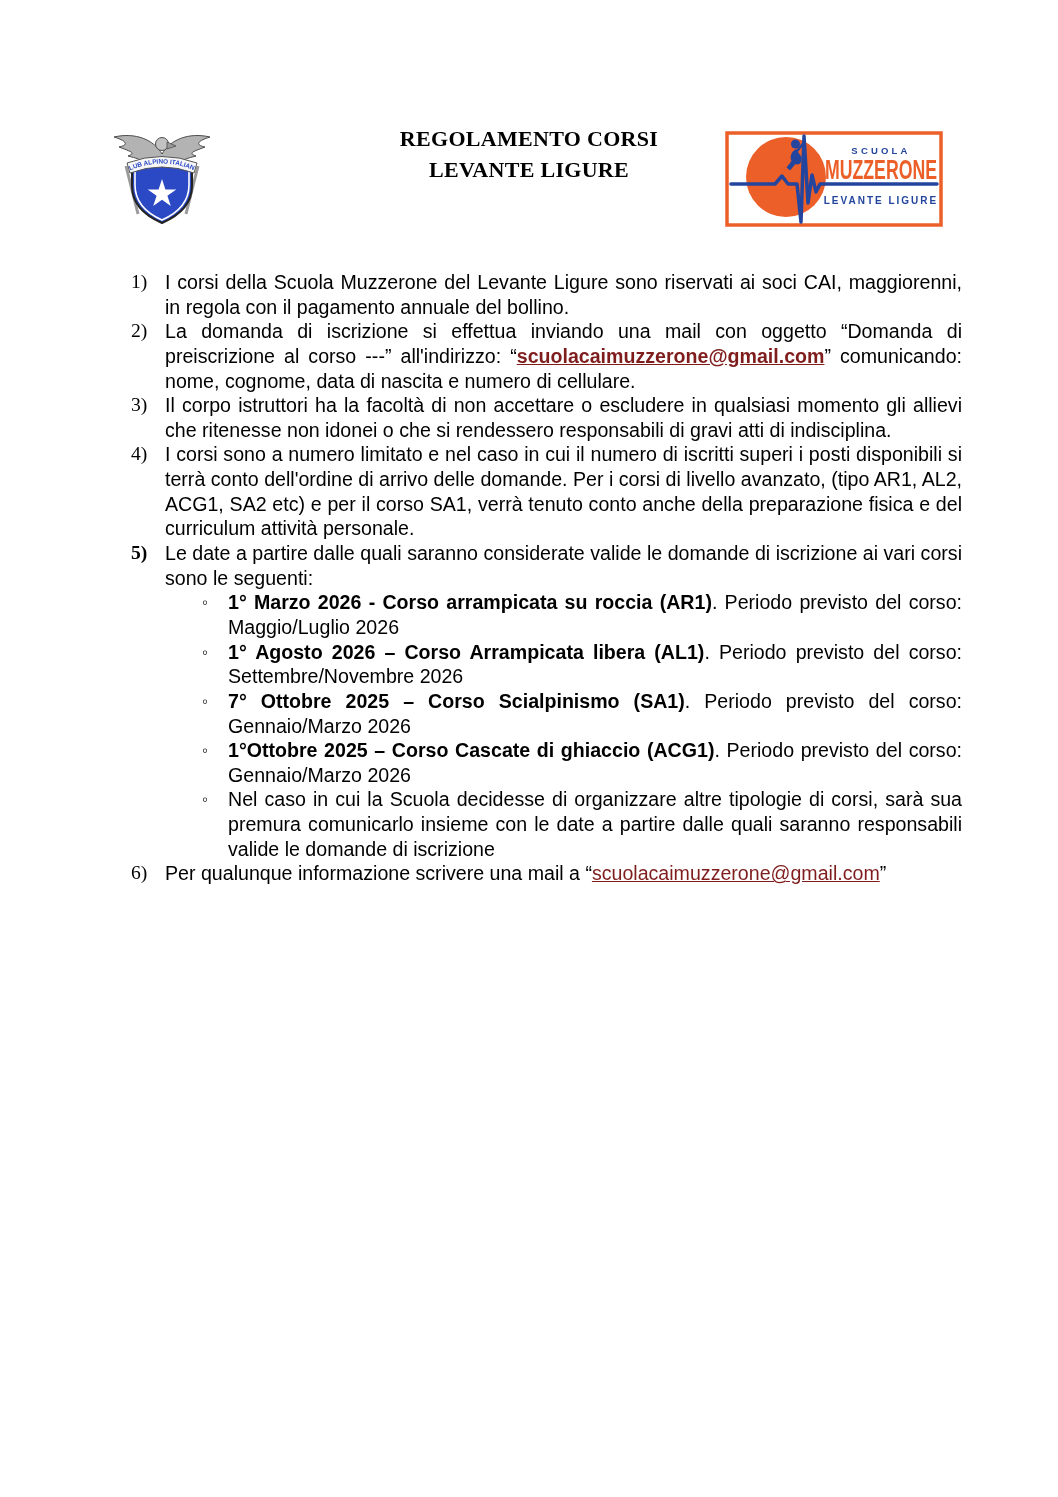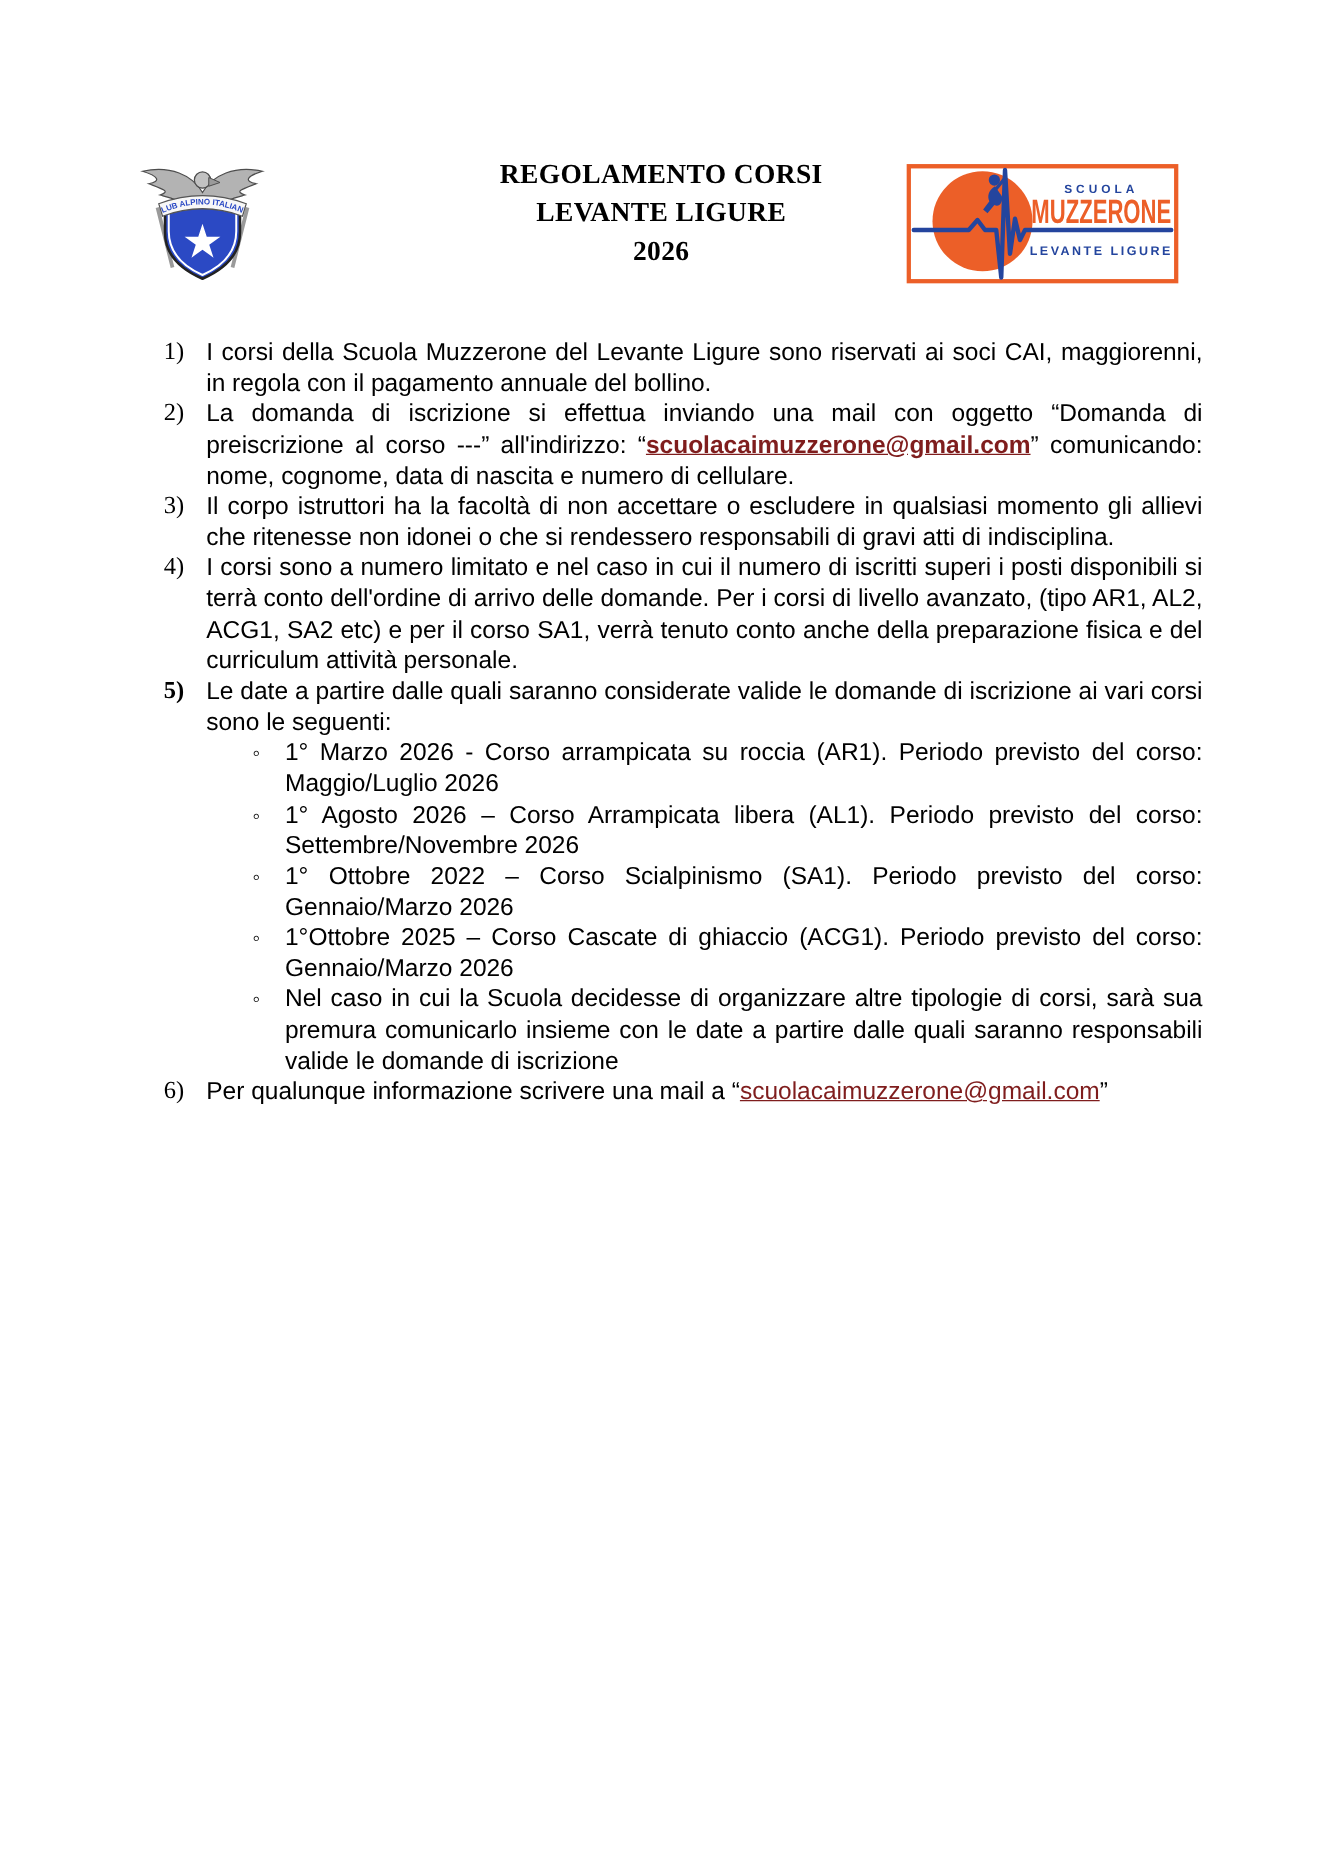--- a/index.html
+++ b/index.html
@@ -17,21 +17,21 @@
   .content{position:absolute;left:165px;top:270px;width:797px;
            font-size:19.6px;line-height:24.64px;text-align:justify;}
   .item{position:relative;}
   .num{position:absolute;left:-34px;top:0;width:32px;
        font-family:"Liberation Serif",serif;font-size:19.6px;text-align:left;}
   .num.bold{font-weight:bold;}
   .bullet{position:relative;margin-left:63px;}
   .b-marker{position:absolute;left:-26px;top:1px;font-size:17px;}
   .email{color:#7f1d1d;text-decoration:underline;cursor:pointer;}
   .email.bold{font-weight:bold;}
-  b{font-weight:normal;}
+  b{font-weight:bold;}
 </style>
 </head>
 <body>
 
 <div class="page">
 
   <svg class="cai-logo" viewBox="0 0 112 104" xmlns="http://www.w3.org/2000/svg" xmlns:xlink="http://www.w3.org/1999/xlink">
     <defs>
       <path id="caiArc" d="M25,46 Q56,33 87,46"></path>
     </defs>
@@ -51,21 +51,20 @@
       <path d="M21,39 Q56,26 91,39 L88,49 Q56,37 24,49 Z" fill="#f7f7f7" stroke="#555555" stroke-width="1"></path>
       <text font-family="Liberation Sans, sans-serif" font-size="6.4" font-weight="bold" fill="#2B49C4">
         <textPath href="#caiArc" xlink:href="#caiArc" startOffset="50%" text-anchor="middle">CLUB ALPINO ITALIANO</textPath>
       </text>
     </g>
   </svg>
 
   <div class="doc-title">
     <div>REGOLAMENTO CORSI</div>
     <div>LEVANTE LIGURE</div>
-    <div>2026</div>
   </div>
 
   <svg class="mz-logo" viewBox="0 0 218 96" xmlns="http://www.w3.org/2000/svg">
     <rect x="2" y="2" width="214" height="92" fill="#ffffff" stroke-width="3.5" stroke="#EC5F28"></rect>
     <circle cx="61" cy="46" r="40" fill="#EC5F28"></circle>
     <polyline points="6,53 50,53 57,45 63,53 72,53 76,91 79,5 83,72 87,44 91,61 95,53 212,53" fill="none" stroke-width="3.5" stroke-linejoin="round" stroke-linecap="round" stroke="#24459E"></polyline>
     <g fill="#24459E">
       <circle cx="70.5" cy="13" r="4.5"></circle>
       <path d="M71,18 C66,21 64.5,26 66.5,30 L61.5,36.5 L65,39.5 L70.5,33 C74.5,35 77.5,31 76.5,26 Z"></path>
       <path d="M72,20 L79,11.5" stroke="#24459E" stroke-width="2.6" stroke-linecap="round" fill="none"></path>
@@ -106,21 +105,21 @@
       <div class="bullet">
         <span class="b-marker">◦</span>
         <b>1° Marzo 2026 - Corso arrampicata su roccia (AR1)</b><span>. Periodo previsto del corso: Maggio/Luglio 2026</span>
       </div>
       <div class="bullet">
         <span class="b-marker">◦</span>
         <b>1° Agosto 2026 – Corso Arrampicata libera (AL1)</b><span>. Periodo previsto del corso: Settembre/Novembre 2026</span>
       </div>
       <div class="bullet">
         <span class="b-marker">◦</span>
-        <b>1° Ottobre 2022 – Corso Scialpinismo (SA1)</b><span>. Periodo previsto del corso: Gennaio/Marzo 2026</span>
+        <b>7° Ottobre 2025 – Corso Scialpinismo (SA1)</b><span>. Periodo previsto del corso: Gennaio/Marzo 2026</span>
       </div>
       <div class="bullet">
         <span class="b-marker">◦</span>
         <b>1°Ottobre 2025 – Corso Cascate di ghiaccio (ACG1)</b><span>. Periodo previsto del corso: Gennaio/Marzo 2026</span>
       </div>
       <div class="bullet">
         <span class="b-marker">◦</span>
         <b></b><span>Nel caso in cui la Scuola decidesse di organizzare altre tipologie di corsi, sarà sua premura comunicarlo insieme con le date a partire dalle quali saranno responsabili valide le domande di iscrizione</span>
       </div>
     </div>

